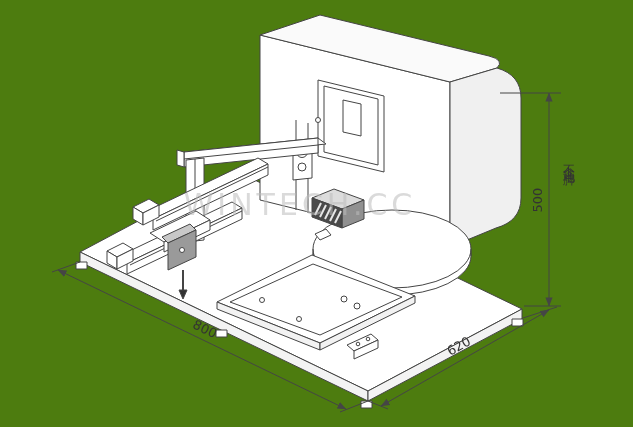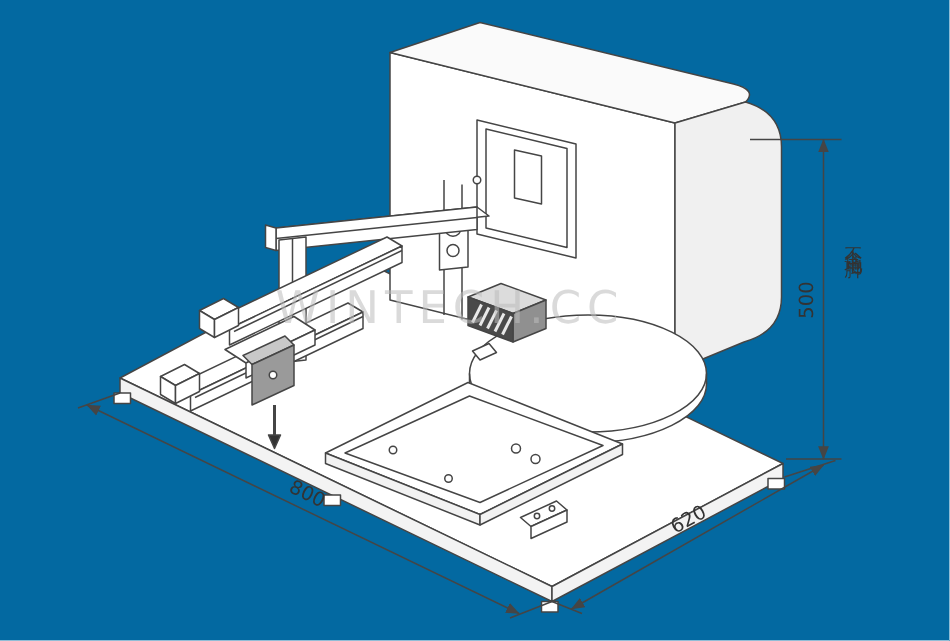--- a/index.html
+++ b/index.html
@@ -1,16 +1,16 @@
 <!DOCTYPE html>
 <html><head>
 <meta charset="utf-8">
 <style>
   html,body{margin:0;padding:0;background:#fff;}
-  .stage{position:relative;width:633px;height:427px;background:#0369a1;overflow:hidden;
+  .stage{position:relative;width:633px;height:427px;background:#4d7c0f;overflow:hidden;
          font-family:"DejaVu Sans", sans-serif;}
   svg{position:absolute;left:0;top:0;}
   .dimtext{font-size:13px;fill:#333;}
   .notetext{font-size:12px;fill:#333;letter-spacing:3px;writing-mode:vertical-rl;}
   .wm{font-size:30px;fill:#bdbdbd;opacity:.55;letter-spacing:4px;}
 </style>
 </head>
 <body>
 
 <div class="stage">

